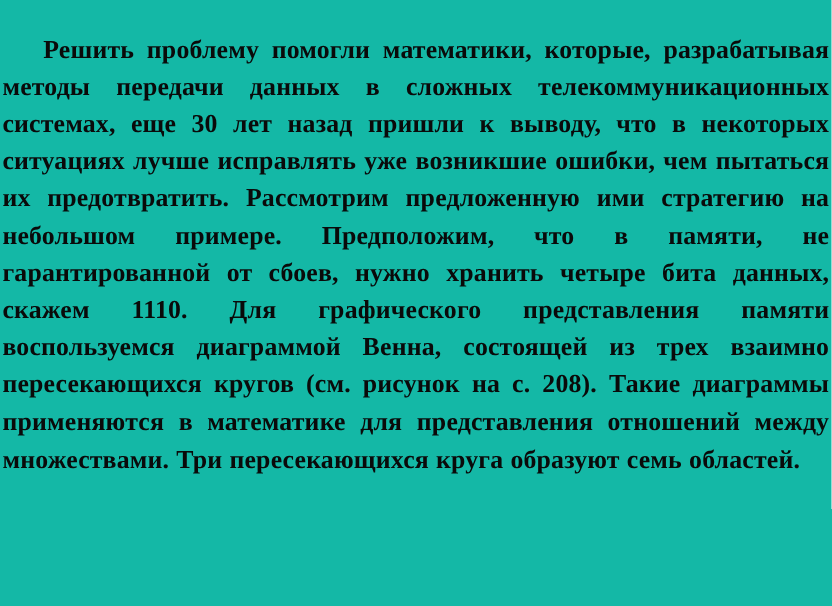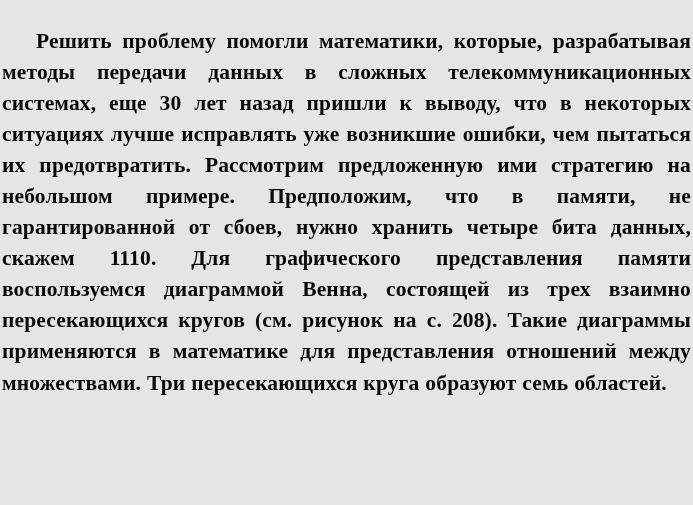--- a/index.html
+++ b/index.html
@@ -10,21 +10,21 @@
   body {
     width: 693px;
     height: 505px;
     overflow: hidden;
     font-family: "Liberation Serif", serif;
   }
   #page {
     position: relative;
     width: 693px;
     height: 505px;
-    background: #e5e5e5;
+    background: #14b8a6;
   }
   .body-text {
     position: absolute;
     left: 2px;
     top: 4px;
     width: 689px;
     font-family: "Liberation Serif", serif;
     font-size: 21.5px;
     line-height: 31.1px;
     color: #0a0a0a;

